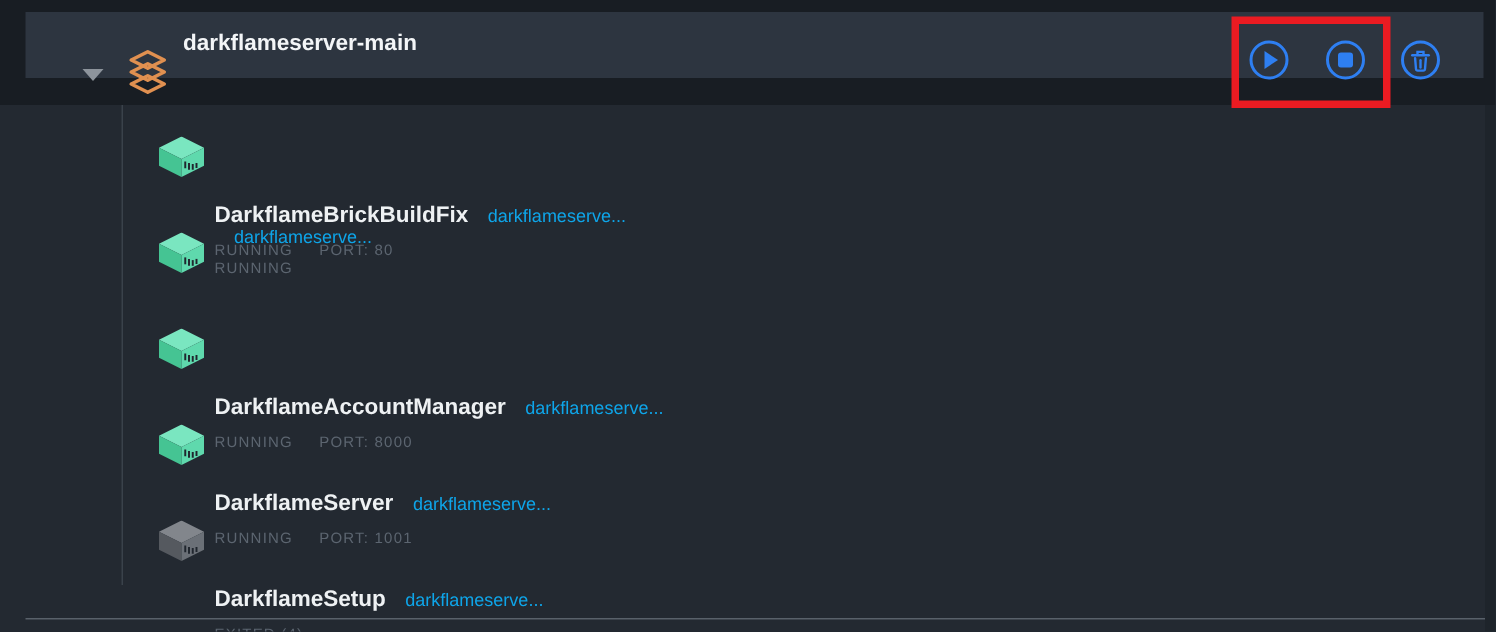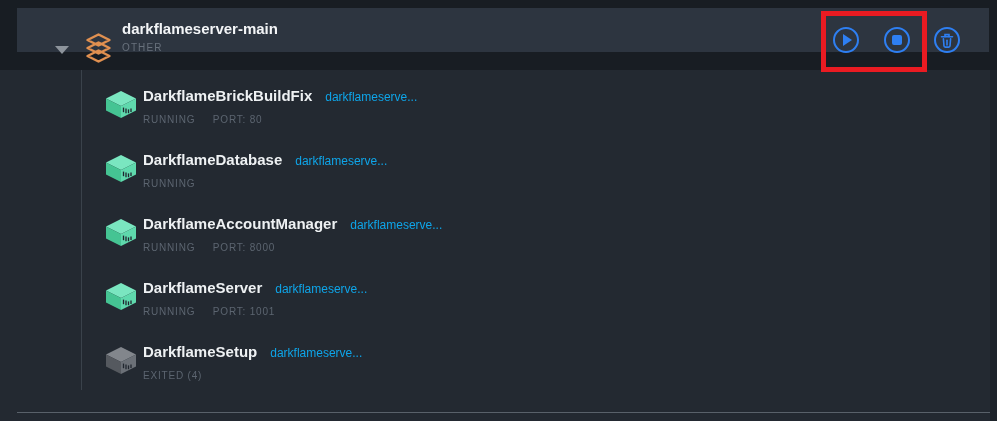--- a/index.html
+++ b/index.html
@@ -50,21 +50,21 @@
     box-sizing:border-box;border:5px solid #ea1b22;z-index:10;pointer-events:none;
   }
 
   
   .content{position:absolute;top:70px;left:0;right:0;bottom:0;}
   .connector-line{position:absolute;left:81px;top:0;width:1px;height:320px;background:#3a424b;}
   .rows{position:absolute;top:8px;left:0;right:0;}
   .row{position:relative;height:64px;padding-left:143px;padding-top:9px;box-sizing:border-box;}
   .row .box-icon{position:absolute;left:106px;top:13px;}
   .name-line{display:flex;align-items:baseline;}
-  .container-name{font-size:15px;font-weight:600;color:#eef1f3;line-height:18px;}
+  .container-name{font-size:15px;font-weight:600;color:#eef1f3;line-height:18px;margin-top:48px;}
   .container-link{font-size:12px;color:#0ea5e9;margin-left:13px;cursor:pointer;text-decoration:none;}
   .status-line{margin-top:9px;font-size:10px;color:#5c6570;letter-spacing:0.8px;}
   .status-port{margin-left:14px;}
 
   .bottom-divider{position:absolute;left:17px;top:412px;width:973px;height:1px;background:#59616a;}
 </style>
 </head>
 <body>
 
 <div class="top-zone"></div>
@@ -74,21 +74,20 @@
   <div class="caret"></div>
   <span class="stack-icon">
     <svg width="27" height="30" viewBox="0 0 26 30" fill="none">
       <path d="M13 1.5 L24 7 L13 12.5 L2 7 Z" stroke="#e09050" stroke-width="2.4" stroke-linejoin="round"></path>
       <path d="M13 9.5 L24 15 L13 20.5 L2 15 Z" stroke="#e09050" stroke-width="2.4" stroke-linejoin="round"></path>
       <path d="M13 17.5 L24 23 L13 28.5 L2 23 Z" stroke="#e09050" stroke-width="2.4" stroke-linejoin="round"></path>
     </svg>
   </span>
   <div class="header-text">
     <div class="header-title">darkflameserver-main</div>
-    <div class="header-sub">OTHER</div>
   </div>
 
   <button class="circle-btn btn-start">
     <span class="play-glyph"></span>
   </button>
   <button class="circle-btn btn-stop">
     <span class="stop-glyph"></span>
   </button>
   <button class="circle-btn btn-delete">
     <svg width="14" height="15" viewBox="0 0 14 15" fill="none" stroke="#2e7ff2" stroke-width="1.6" stroke-linecap="round">
@@ -138,21 +137,20 @@
           <polygon points="30,7.5 15,15 15,27 30,19.5" fill="#5fd9ad"></polygon>
           <g stroke="#20262e" stroke-width="1.3">
             <line x1="17.5" y1="16.6" x2="17.5" y2="21.2"></line>
               <line x1="20" y1="17.6" x2="20" y2="22.2"></line>
             <line x1="22.5" y1="18.4" x2="22.5" y2="22.2"></line>
               <line x1="25" y1="17.6" x2="25" y2="21"></line>
           </g>
         </svg>
       </span>
       <div class="name-line">
-        <span class="container-name">DarkflameDatabase</span>
         <a class="container-link">darkflameserve...</a>
       </div>
       <div class="status-line">
         <span>RUNNING</span>
         <span class="status-port"></span>
       </div>
     </div>
 
     <div class="row">
       <span class="box-icon">

